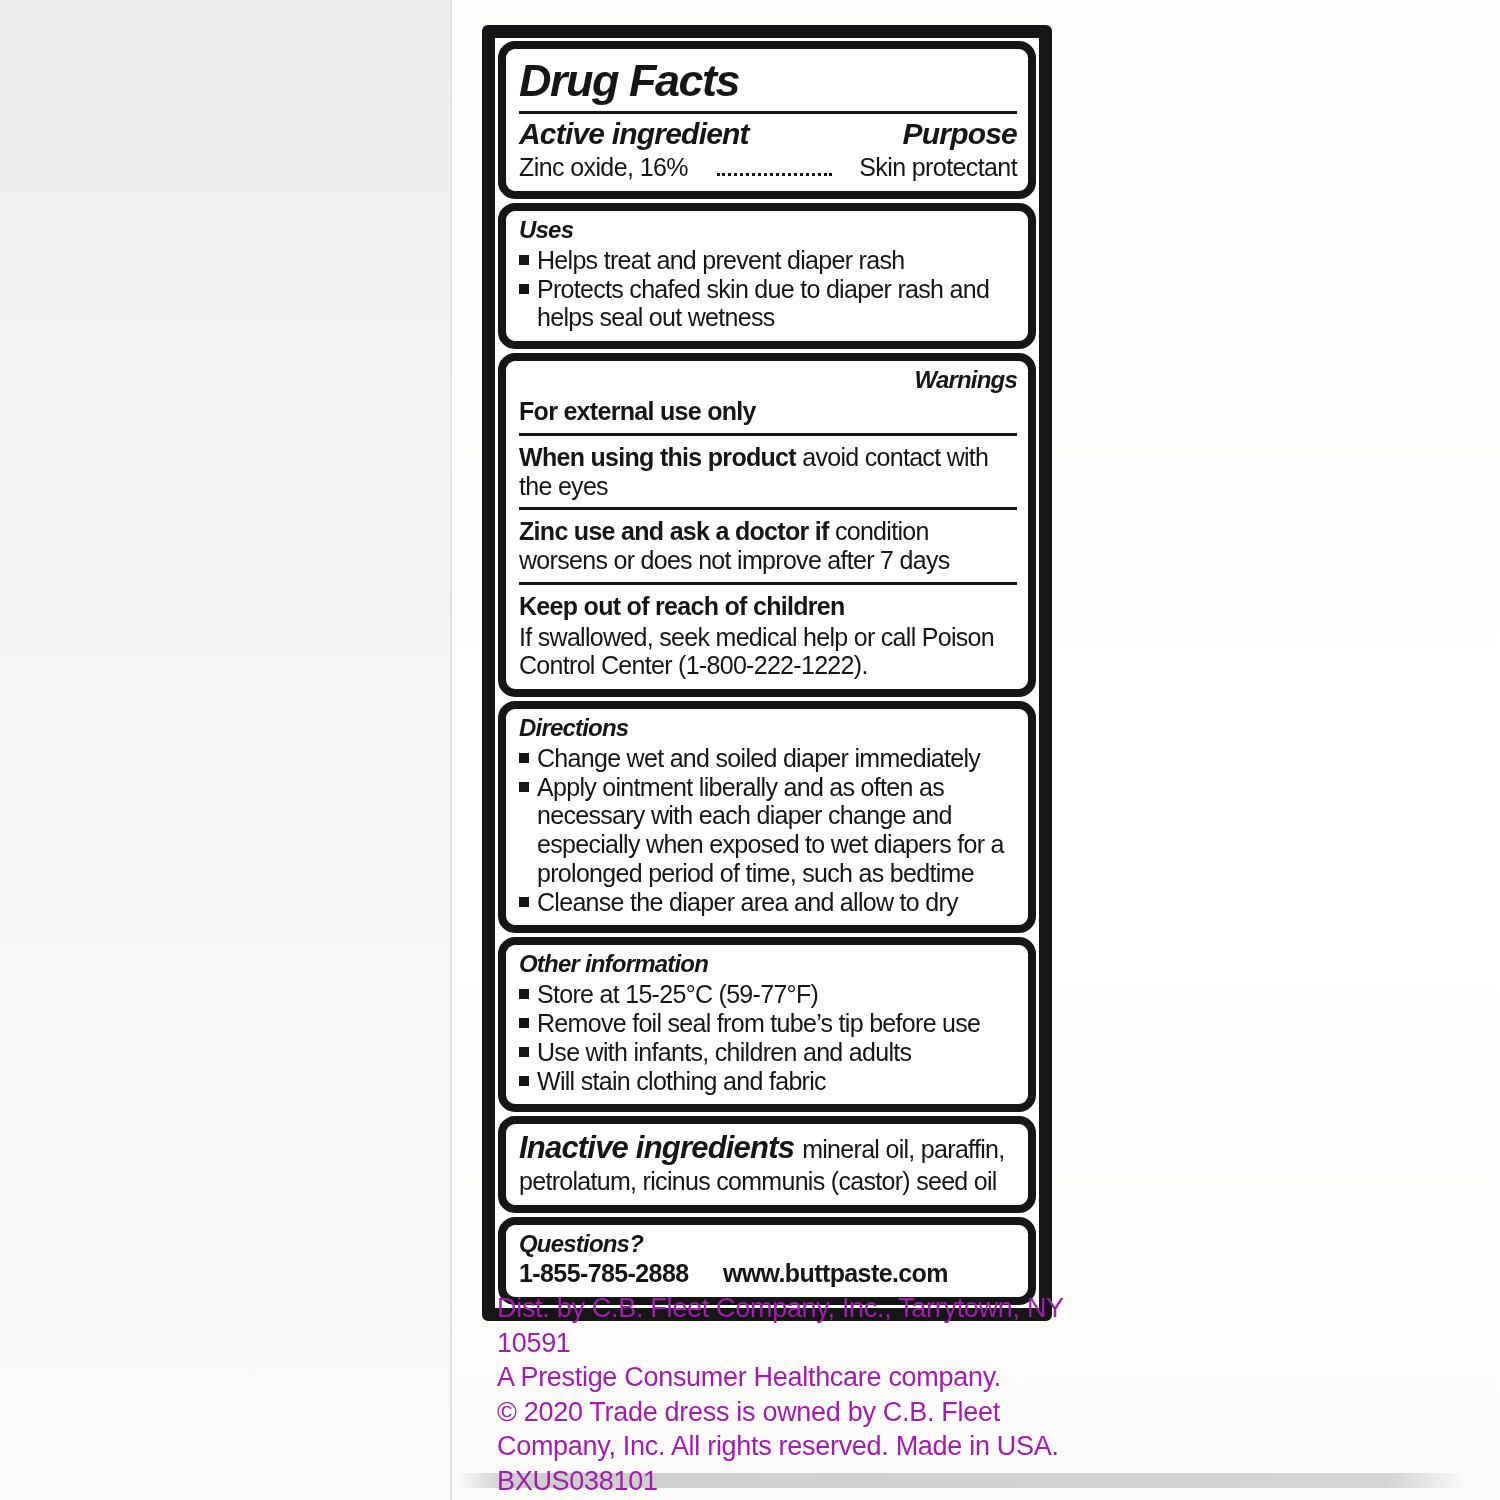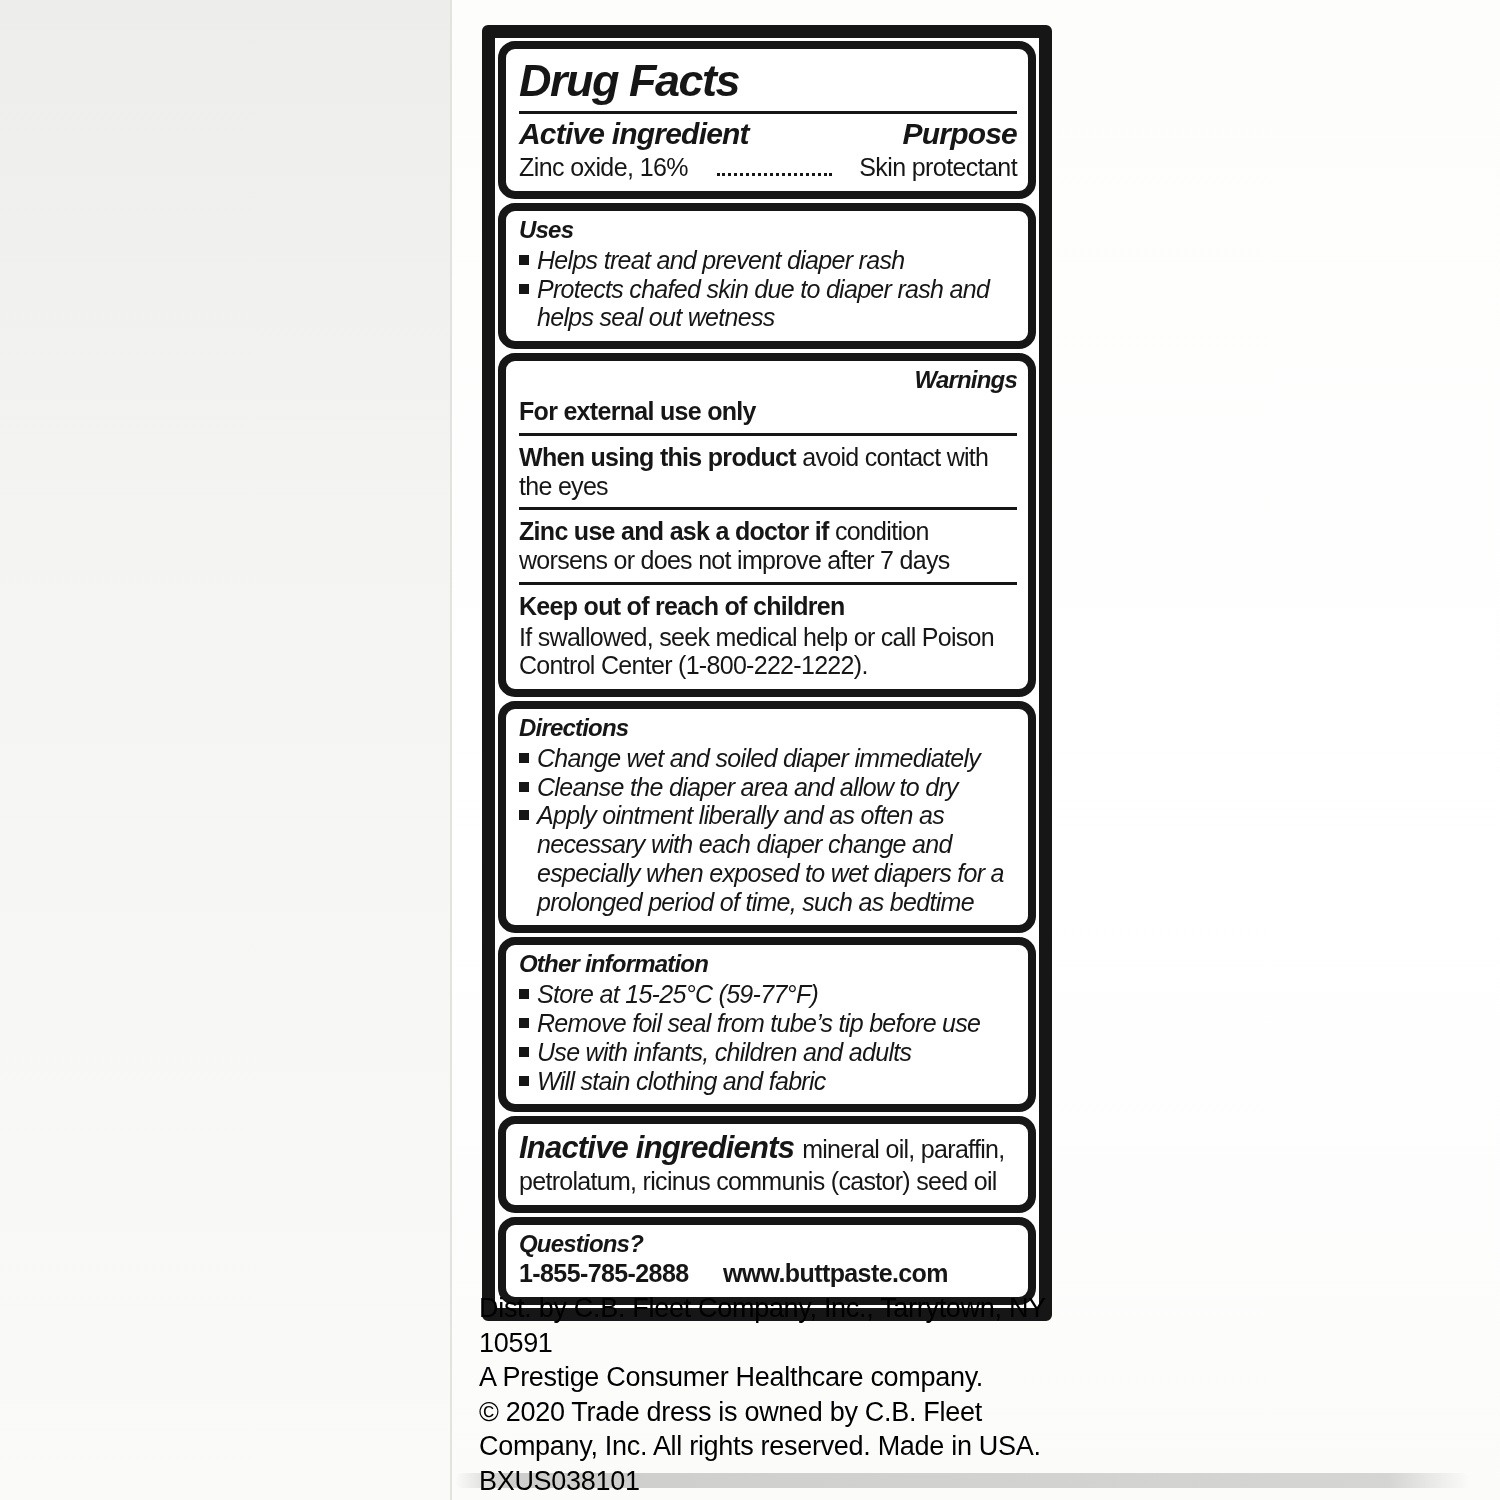--- a/index.html
+++ b/index.html
@@ -107,21 +107,20 @@
   .body-text {
     font-size: 25px;
     line-height: 1.15;
     letter-spacing: -0.7px;
   }
   .body-text b { letter-spacing: -0.7px; }
 
   .bullet {
     display: flex;
     align-items: flex-start;
-    font-style: italic;
   }
   .bullet .sq {
     flex: 0 0 auto;
     width: 10px; height: 10px;
     background: #161616;
     margin: 9px 8px 0 0;
   }
 
   .warn-rule {
     height: 3px;
@@ -218,25 +217,25 @@
   </div>
 
   <div class="df-box">
     <div class="sec-heading">Directions</div>
     <div class="bullet">
       <span class="sq"></span>
       <span class="body-text">Change wet and soiled diaper immediately</span>
     </div>
     <div class="bullet">
       <span class="sq"></span>
+      <span class="body-text">Apply ointment liberally and as often as necessary with each diaper change and especially when exposed to wet diapers for a prolonged period of time, such as bedtime</span>
+    </div>
+    <div class="bullet">
+      <span class="sq"></span>
       <span class="body-text">Cleanse the diaper area and allow to dry</span>
-    </div>
-    <div class="bullet">
-      <span class="sq"></span>
-      <span class="body-text">Apply ointment liberally and as often as necessary with each diaper change and especially when exposed to wet diapers for a prolonged period of time, such as bedtime</span>
     </div>
   </div>
 
   <div class="df-box">
     <div class="sec-heading">Other information</div>
     <div class="bullet">
       <span class="sq"></span>
       <span class="body-text">Store at 15-25°C (59-77°F)</span>
     </div>
     <div class="bullet">
@@ -262,19 +261,19 @@
   <div class="df-box">
     <div class="sec-heading" style="margin-bottom:0;">Questions?</div>
     <div class="q-line">
       <span class="phone">1-855-785-2888</span>
       <span>www.buttpaste.com</span>
     </div>
   </div>
 
 </div>
 
-<div class="footer" style="color: #000000;">
+<div class="footer" style="color: #a21caf; margin-left: 18px;">
   <div>Dist. by C.B. Fleet Company, Inc., Tarrytown, NY 10591</div>
   <div>A Prestige Consumer Healthcare company.</div>
   <div>© 2020 Trade dress is owned by C.B. Fleet</div>
   <div>Company, Inc. All rights reserved. Made in USA.</div>
   <div>BXUS038101</div>
 </div>
 
 </body></html>

